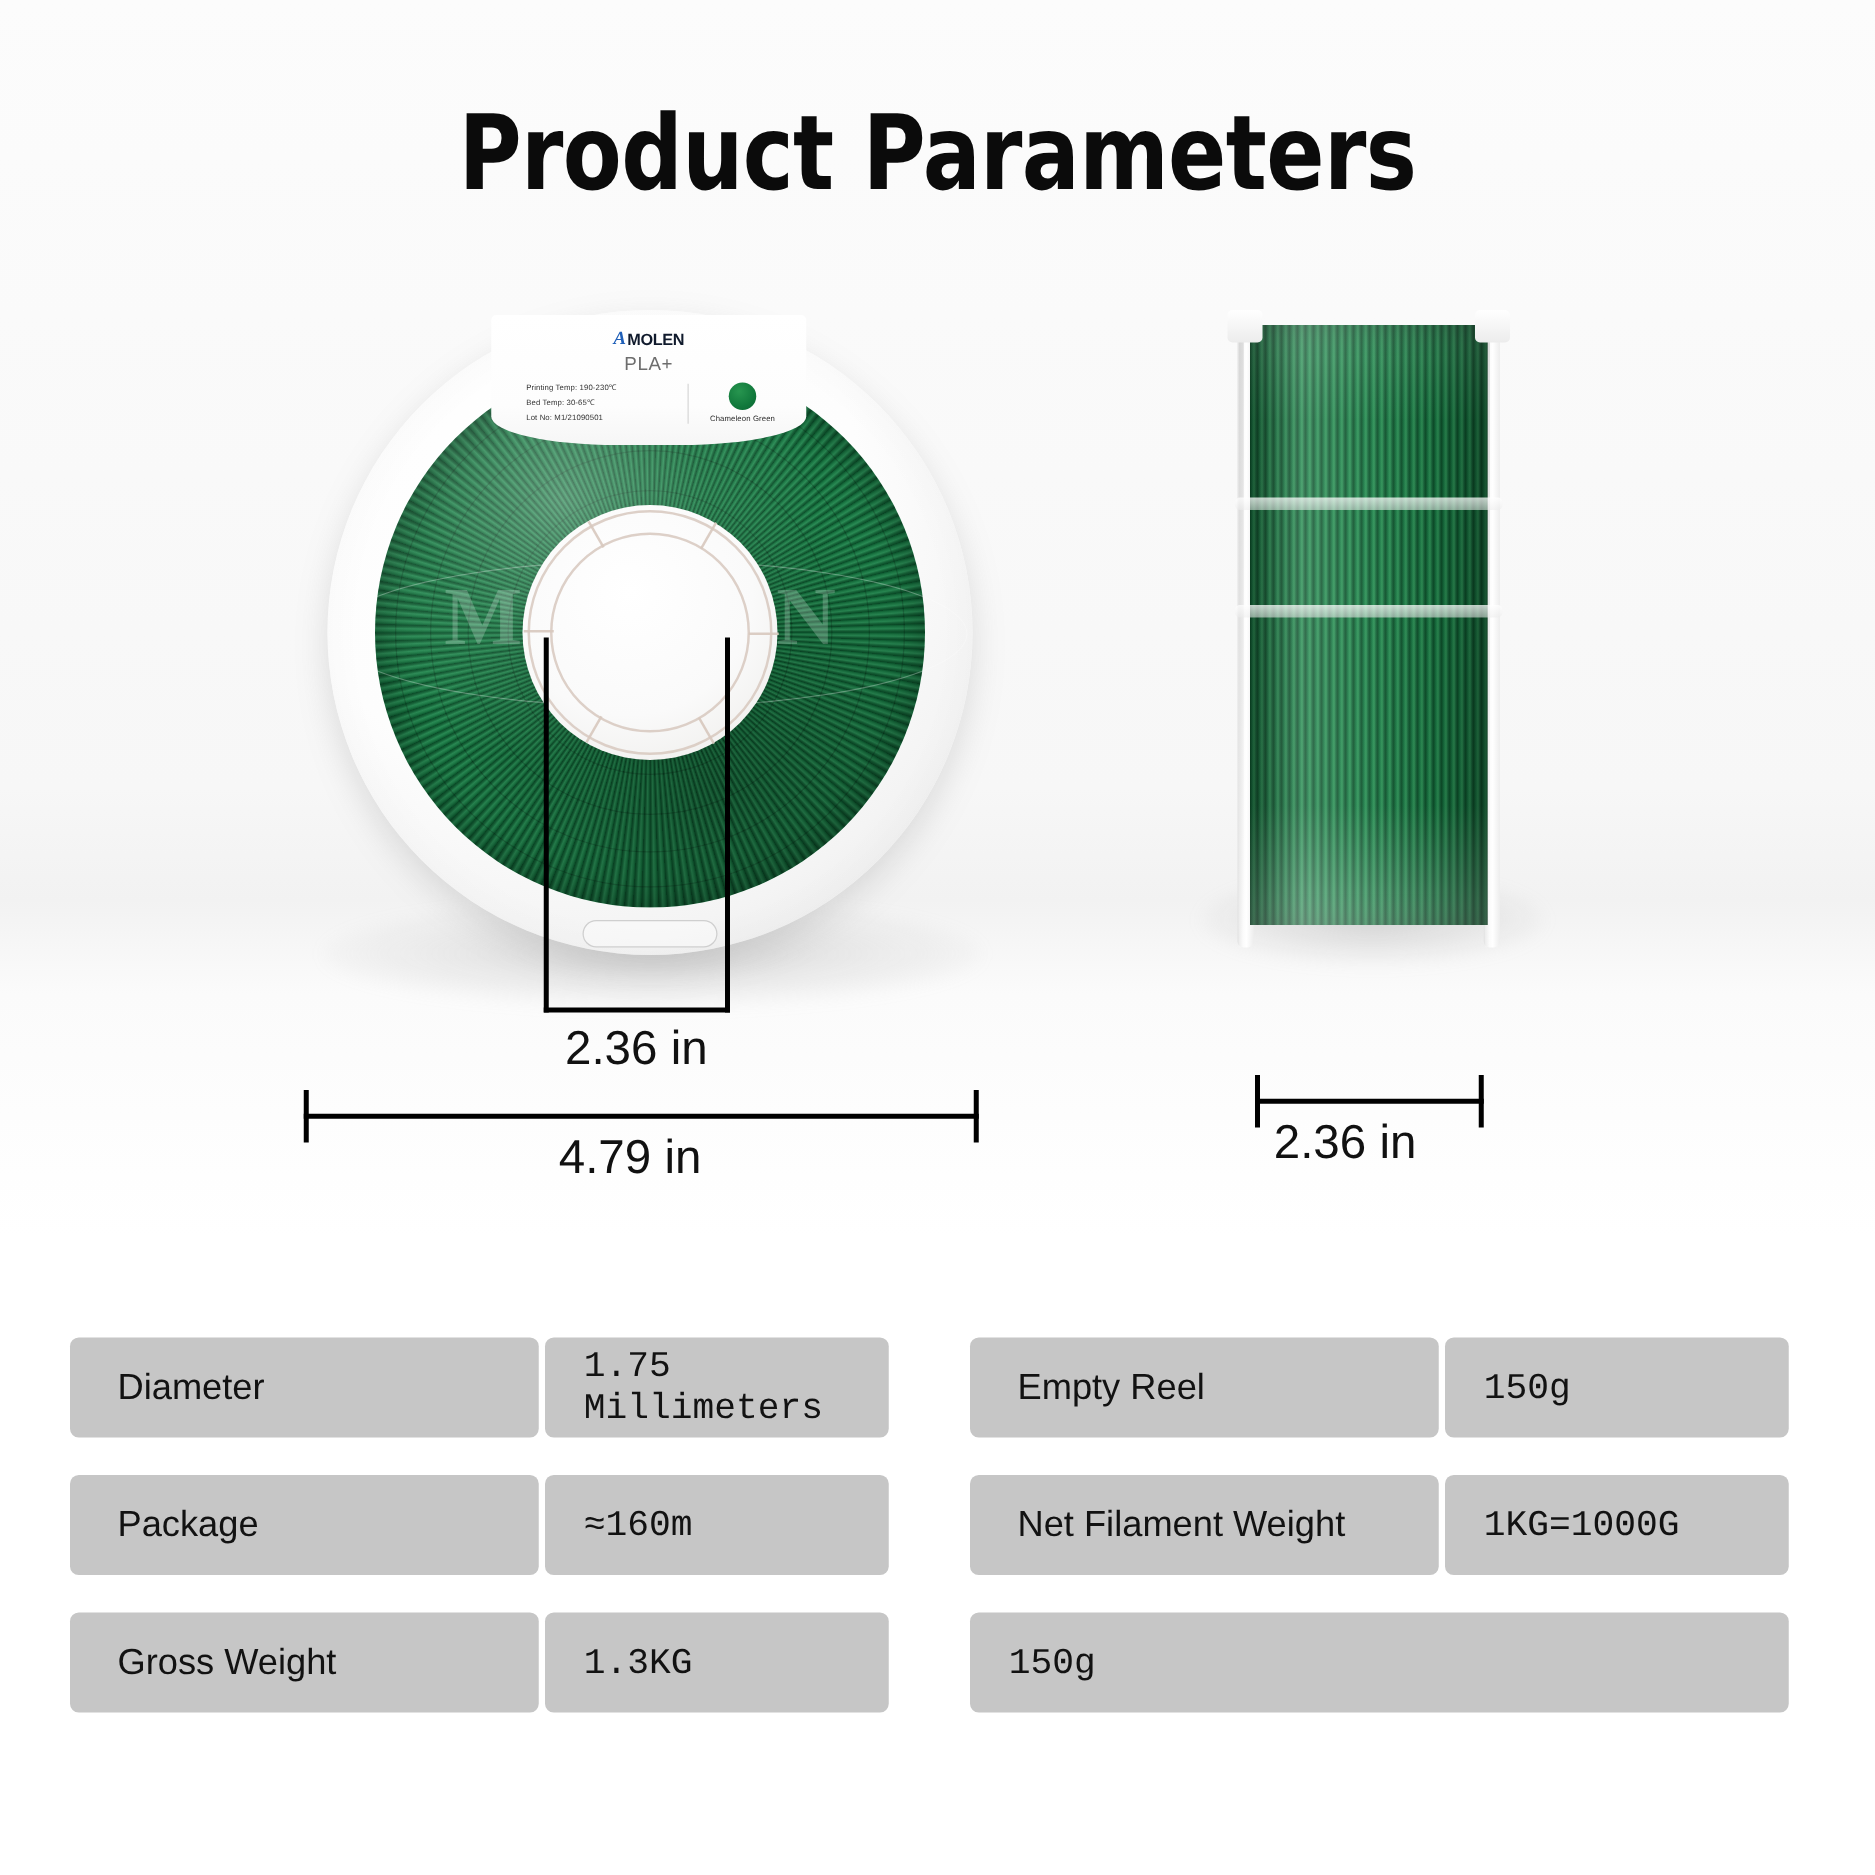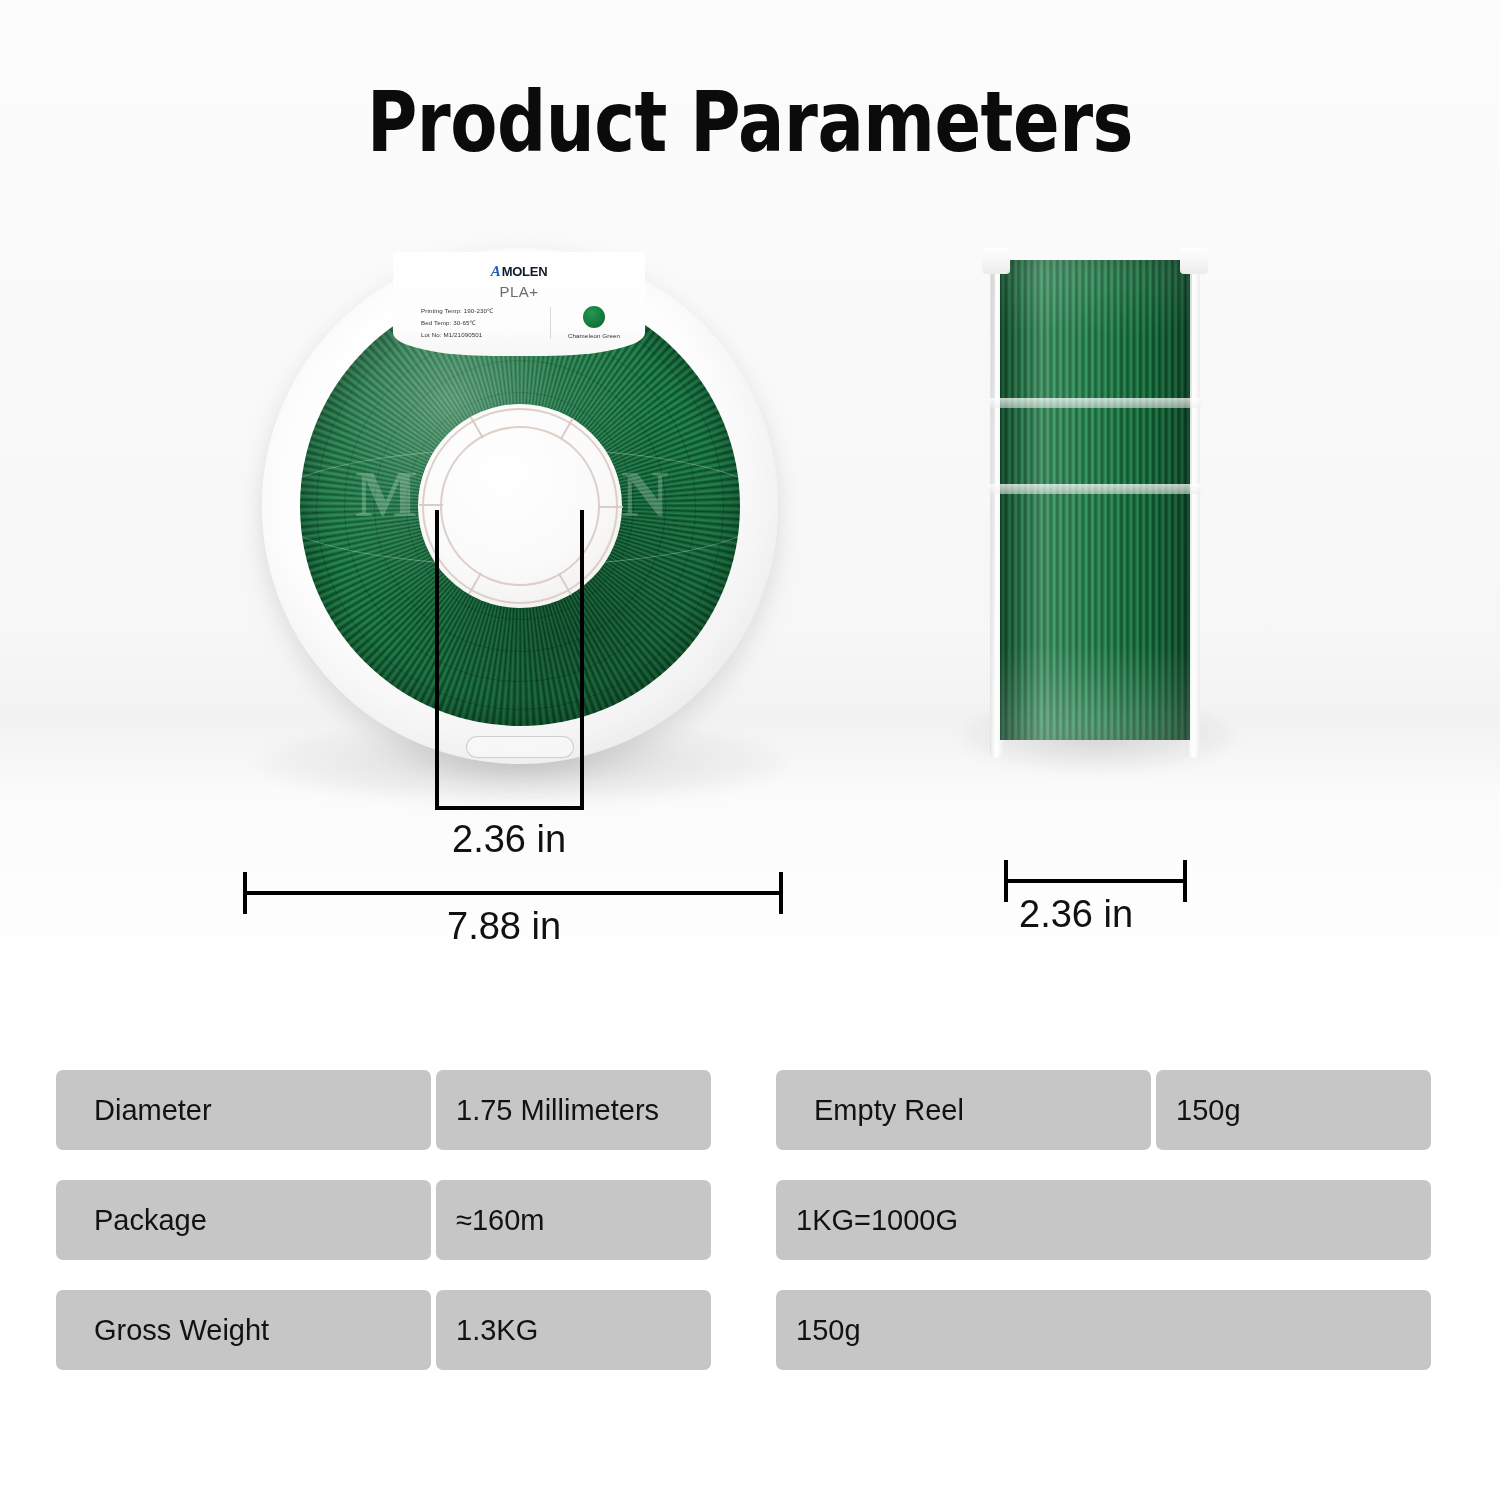--- a/index.html
+++ b/index.html
@@ -224,21 +224,21 @@
   .spec-row { display: flex; gap: 5px; margin-bottom: 30px; }
   .spec-key, .spec-val {
     background: #c6c6c6;
     border-radius: 7px;
     height: 80px;
     display: flex; align-items: center;
     font-size: 29px; color: #121212;
     font-family: "Liberation Sans Narrow", "Liberation Sans", sans-serif;
   }
   .spec-key { width: 375px; padding-left: 38px; }
-  .spec-val { flex: 1; padding-left: 20px; }
+  .spec-val { flex: 1; padding-left: 31px; font-family: Liberation Mono, monospace; }
 </style>
 </head>
 <body>
 
 <div id="page">
 
   <div id="title">Product Parameters</div>
 
   <div id="stage">
 
@@ -306,21 +306,21 @@
     </div>
 
     <div class="dim-vline" style="left:435px; top:310px; height:300px;"></div>
     <div class="dim-vline" style="left:580px; top:310px; height:300px;"></div>
     <div class="dim-hline" style="left:435px; top:606px; width:149px;"></div>
     <div class="dim-label" style="left:452px; top:618px;">2.36 in</div>
 
     <div class="dim-hline" style="left:243px; top:691px; width:540px;"></div>
     <div class="dim-cap" style="left:243px; top:672px; height:42px;"></div>
     <div class="dim-cap" style="left:779px; top:672px; height:42px;"></div>
-    <div class="dim-label" style="left:447px; top:705px;">7.88 in</div>
+    <div class="dim-label" style="left:447px; top:705px;">4.79 in</div>
 
     <div class="dim-hline" style="left:1004px; top:679px; width:183px;"></div>
     <div class="dim-cap" style="left:1004px; top:660px; height:42px;"></div>
     <div class="dim-cap" style="left:1183px; top:660px; height:42px;"></div>
     <div class="dim-label" style="left:1019px; top:693px;">2.36 in</div>
   </div>
 
   <div id="specs">
 
     <div class="spec-col left">
@@ -337,20 +337,21 @@
         <div class="spec-val">1.3KG</div>
       </div>
     </div>
 
     <div class="spec-col right">
       <div class="spec-row">
         <div class="spec-key">Empty Reel</div>
         <div class="spec-val">150g</div>
       </div>
       <div class="spec-row">
+        <div class="spec-key">Net Filament Weight</div>
         <div class="spec-val">1KG=1000G</div>
       </div>
       <div class="spec-row">
         <div class="spec-val">150g</div>
       </div>
     </div>
 
   </div>
 </div>
 

